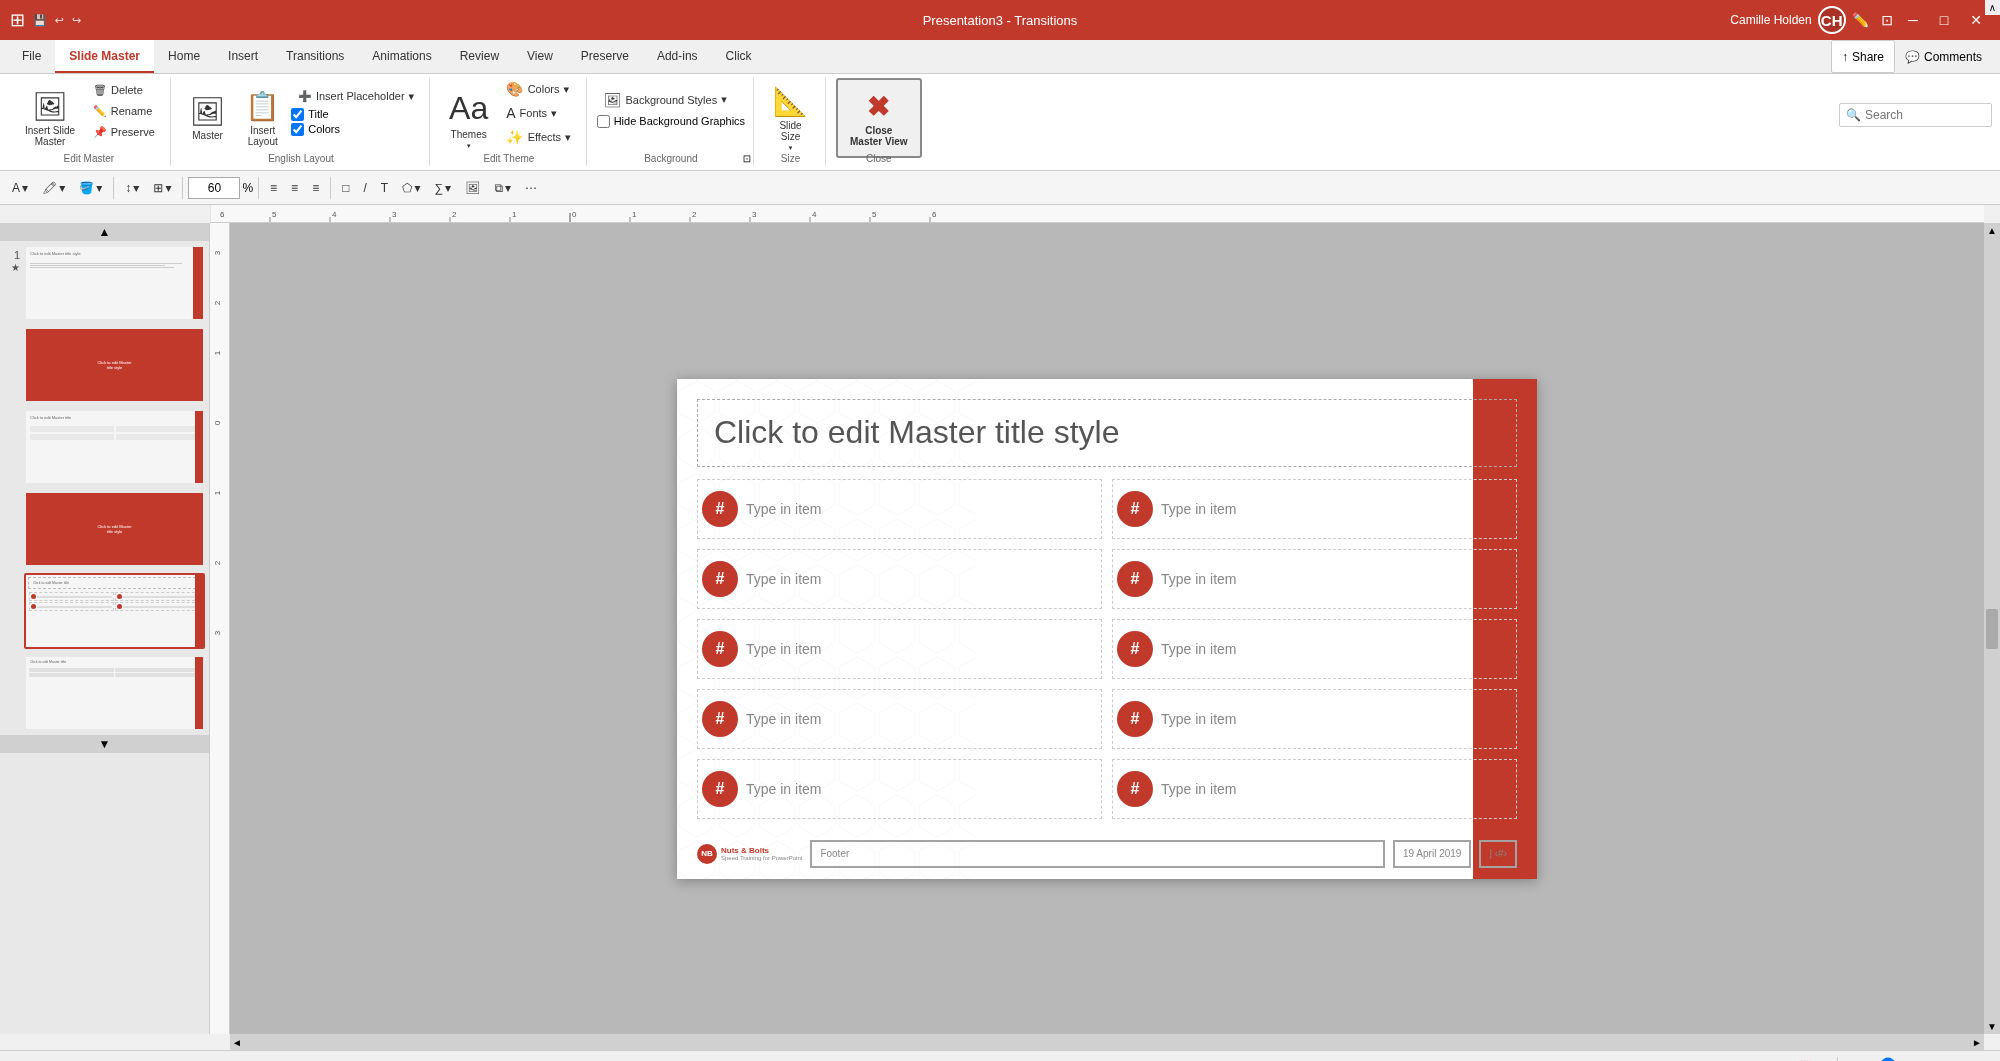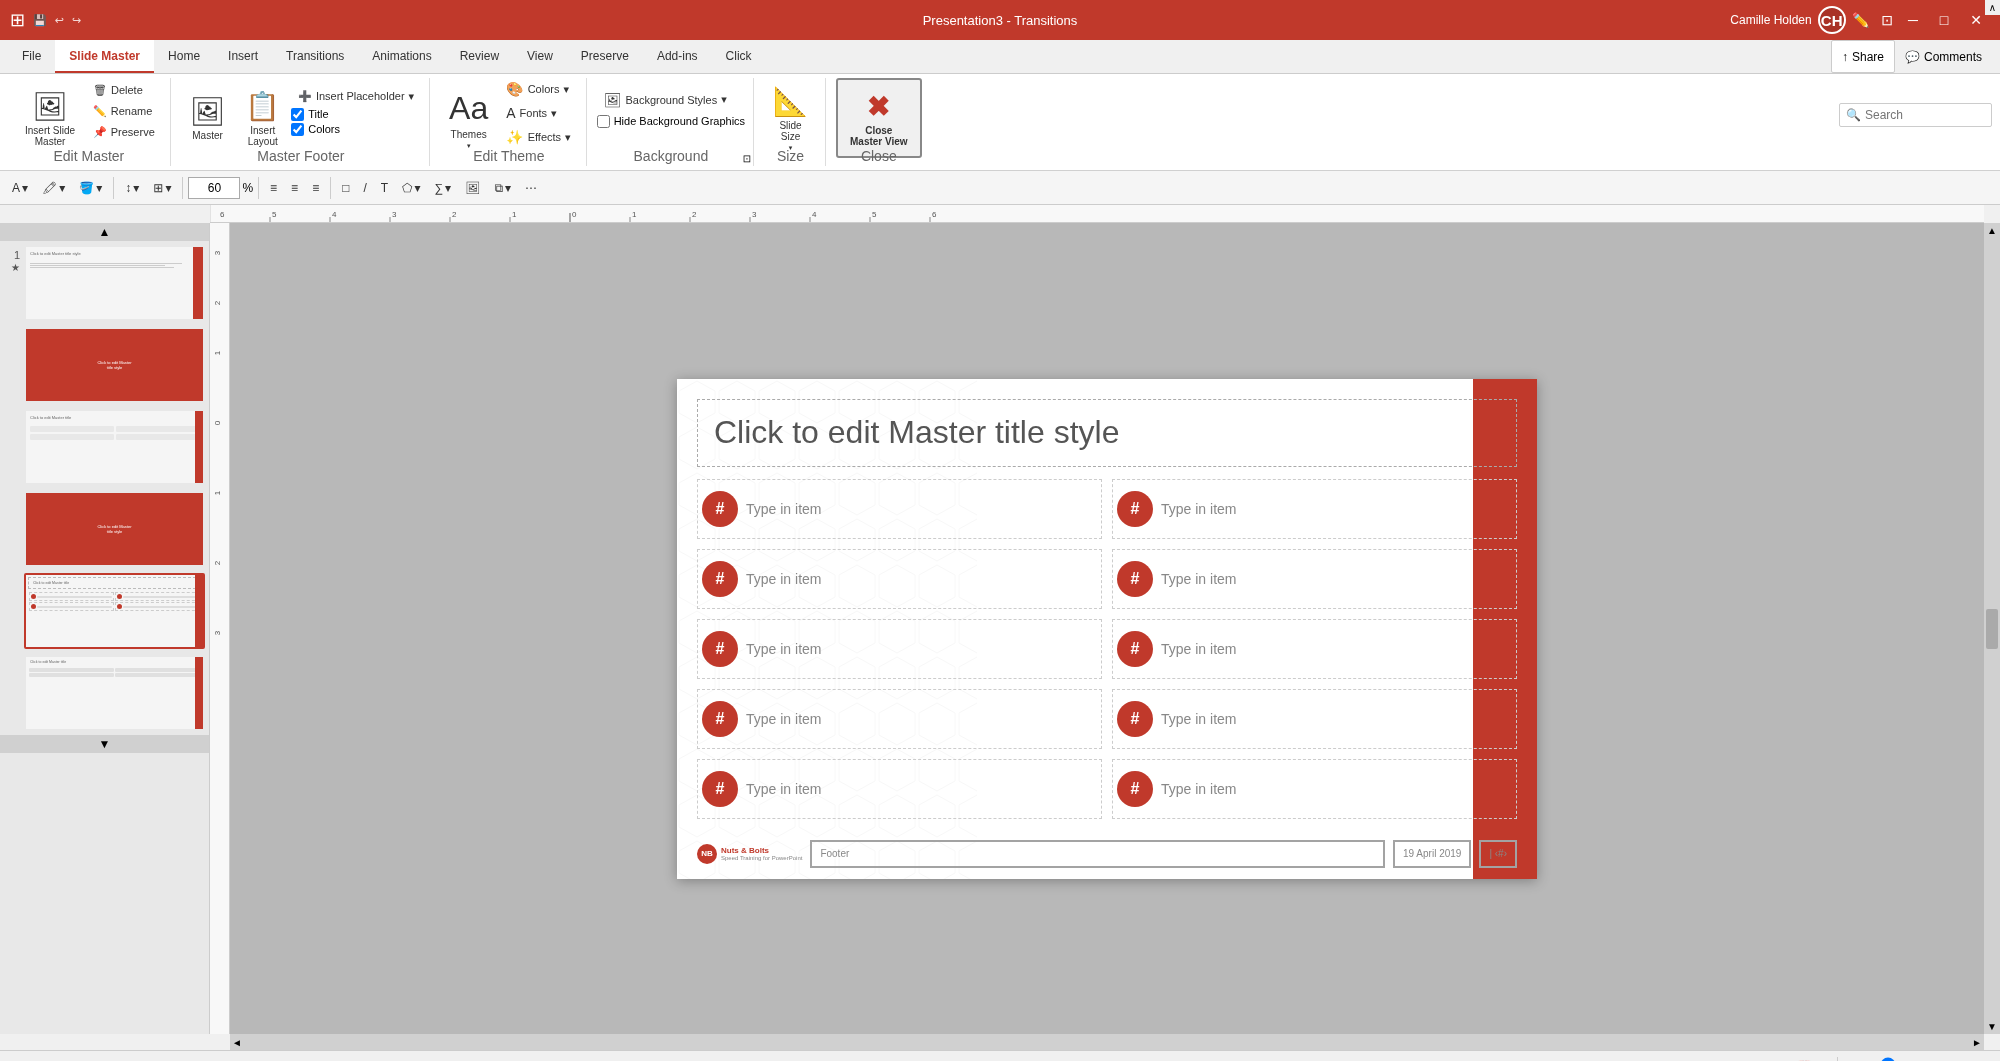--- a/index.html
+++ b/index.html
@@ -57,21 +57,21 @@
     .ribbon-group {
       display: flex;
       flex-direction: column;
       align-items: stretch;
       border-right: 1px solid #ddd;
       padding: 0 8px;
       position: relative;
     }
     .ribbon-group:last-child { border-right: none; }
     .ribbon-group-label {
-      font-size: 14px;
+      font-size: 10px;
       color: #666;
       text-align: center;
       position: absolute;
       bottom: 2px;
       left: 0; right: 0;
     }
     .ribbon-buttons { display: flex; align-items: center; gap: 2px; flex: 1; padding-bottom: 14px; }
 
     .ribbon-btn-small {
       display: flex; align-items: center; gap: 4px;
@@ -403,21 +403,21 @@
           <label class="checkbox-item">
             <input type="checkbox" checked="" style="">
             <span>Title</span>
           </label>
           <label class="checkbox-item">
             <input type="checkbox" checked="" style="">
             <span>Colors</span>
           </label>
         </div>
       </div>
-      <span class="ribbon-group-label">Master Footer</span>
+      <span class="ribbon-group-label">English Layout</span>
     </div>
 
     <div class="ribbon-group">
       <div class="ribbon-buttons">
         <button class="ribbon-large-btn">
           <span class="btn-icon" style="font-size:32px;">Aa</span>
           <span class="btn-label">Themes</span>
           <span style="font-size:7px;">▾</span>
         </button>
         <div style="display:flex;flex-direction:column;gap:2px;padding-bottom:14px;justify-content:center;">

